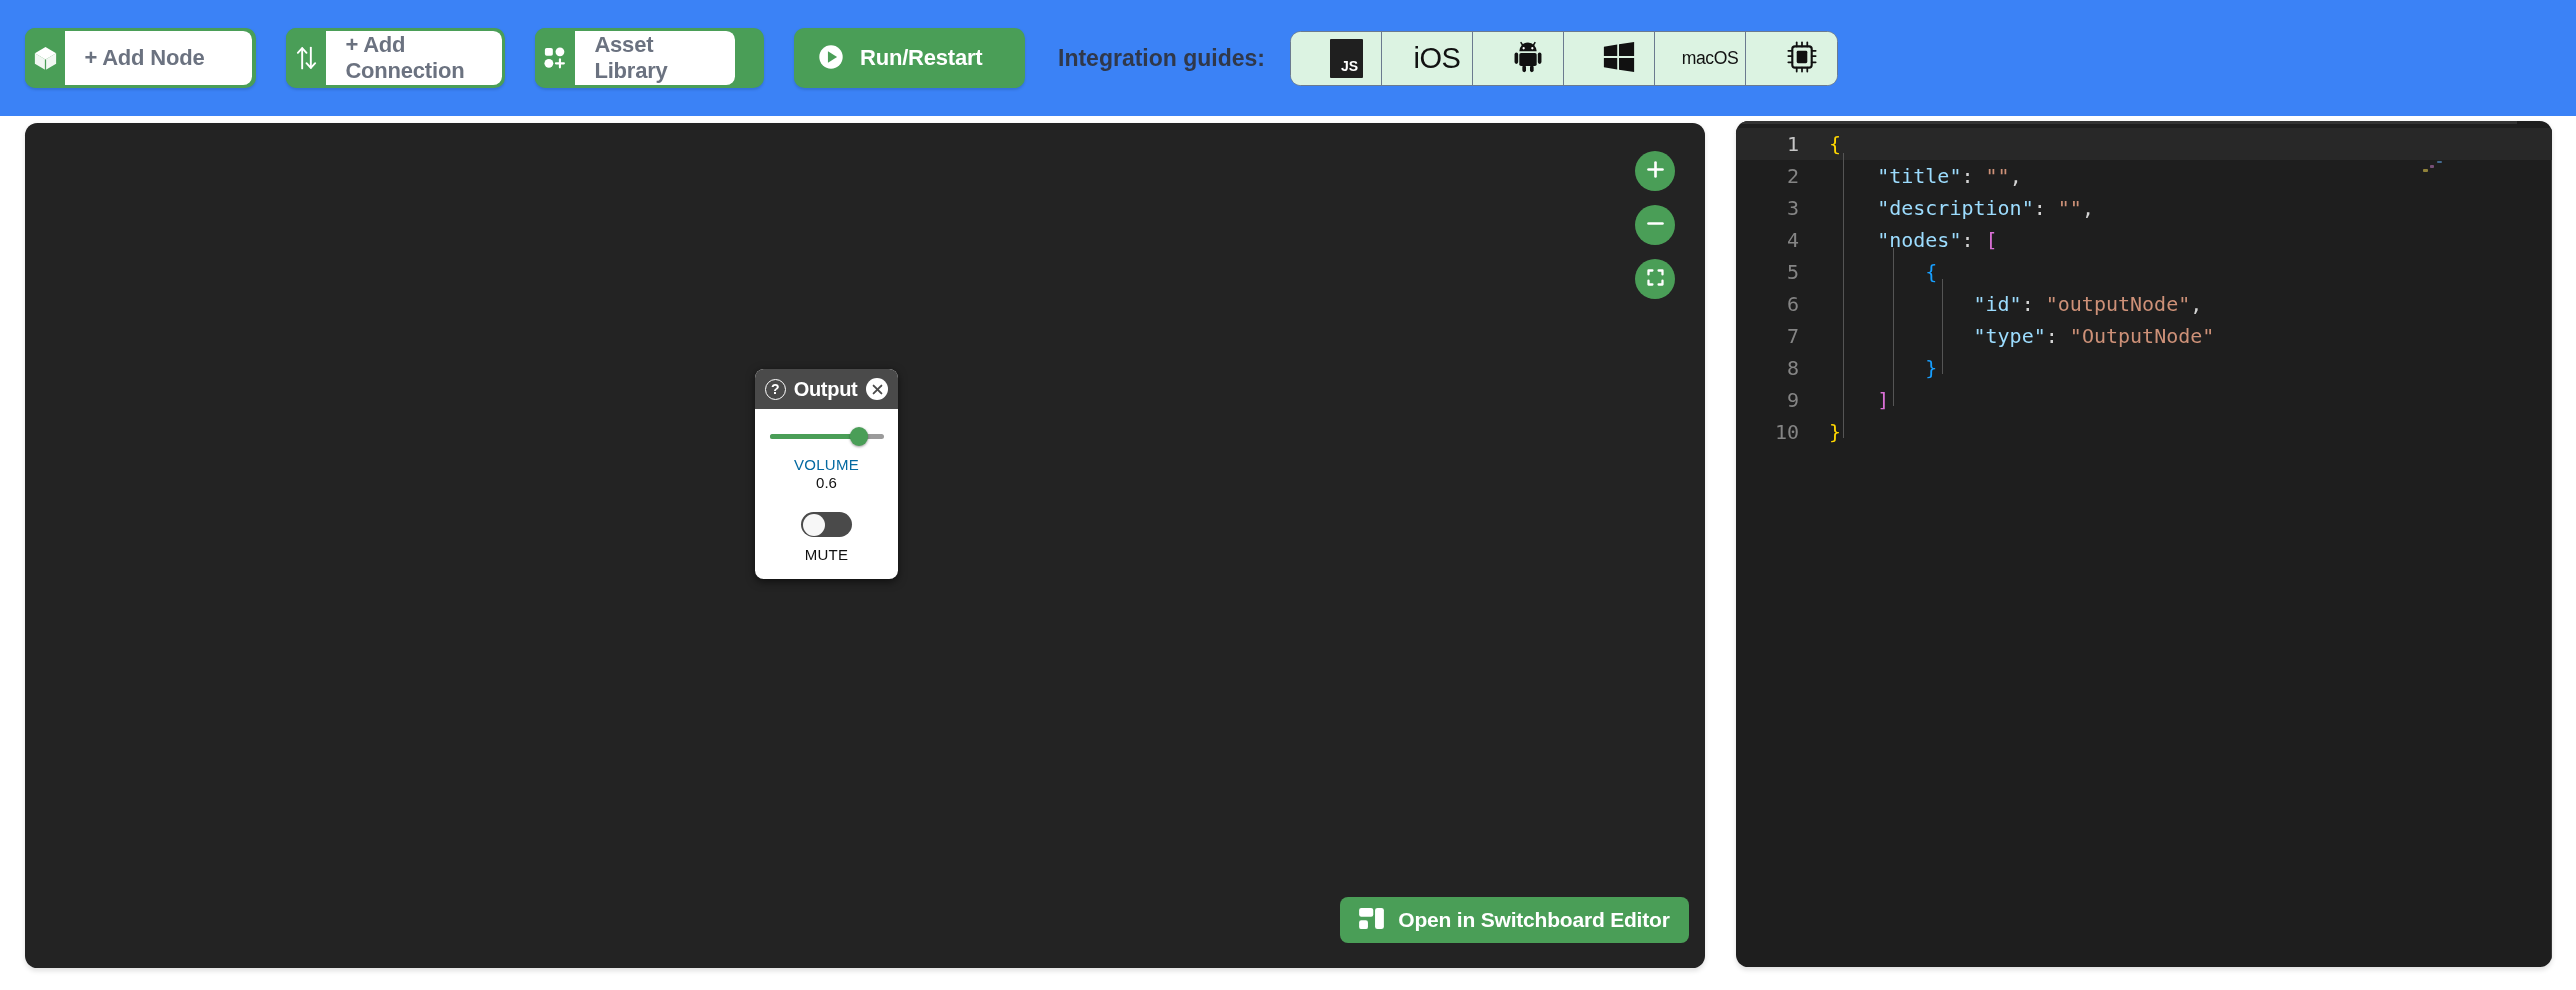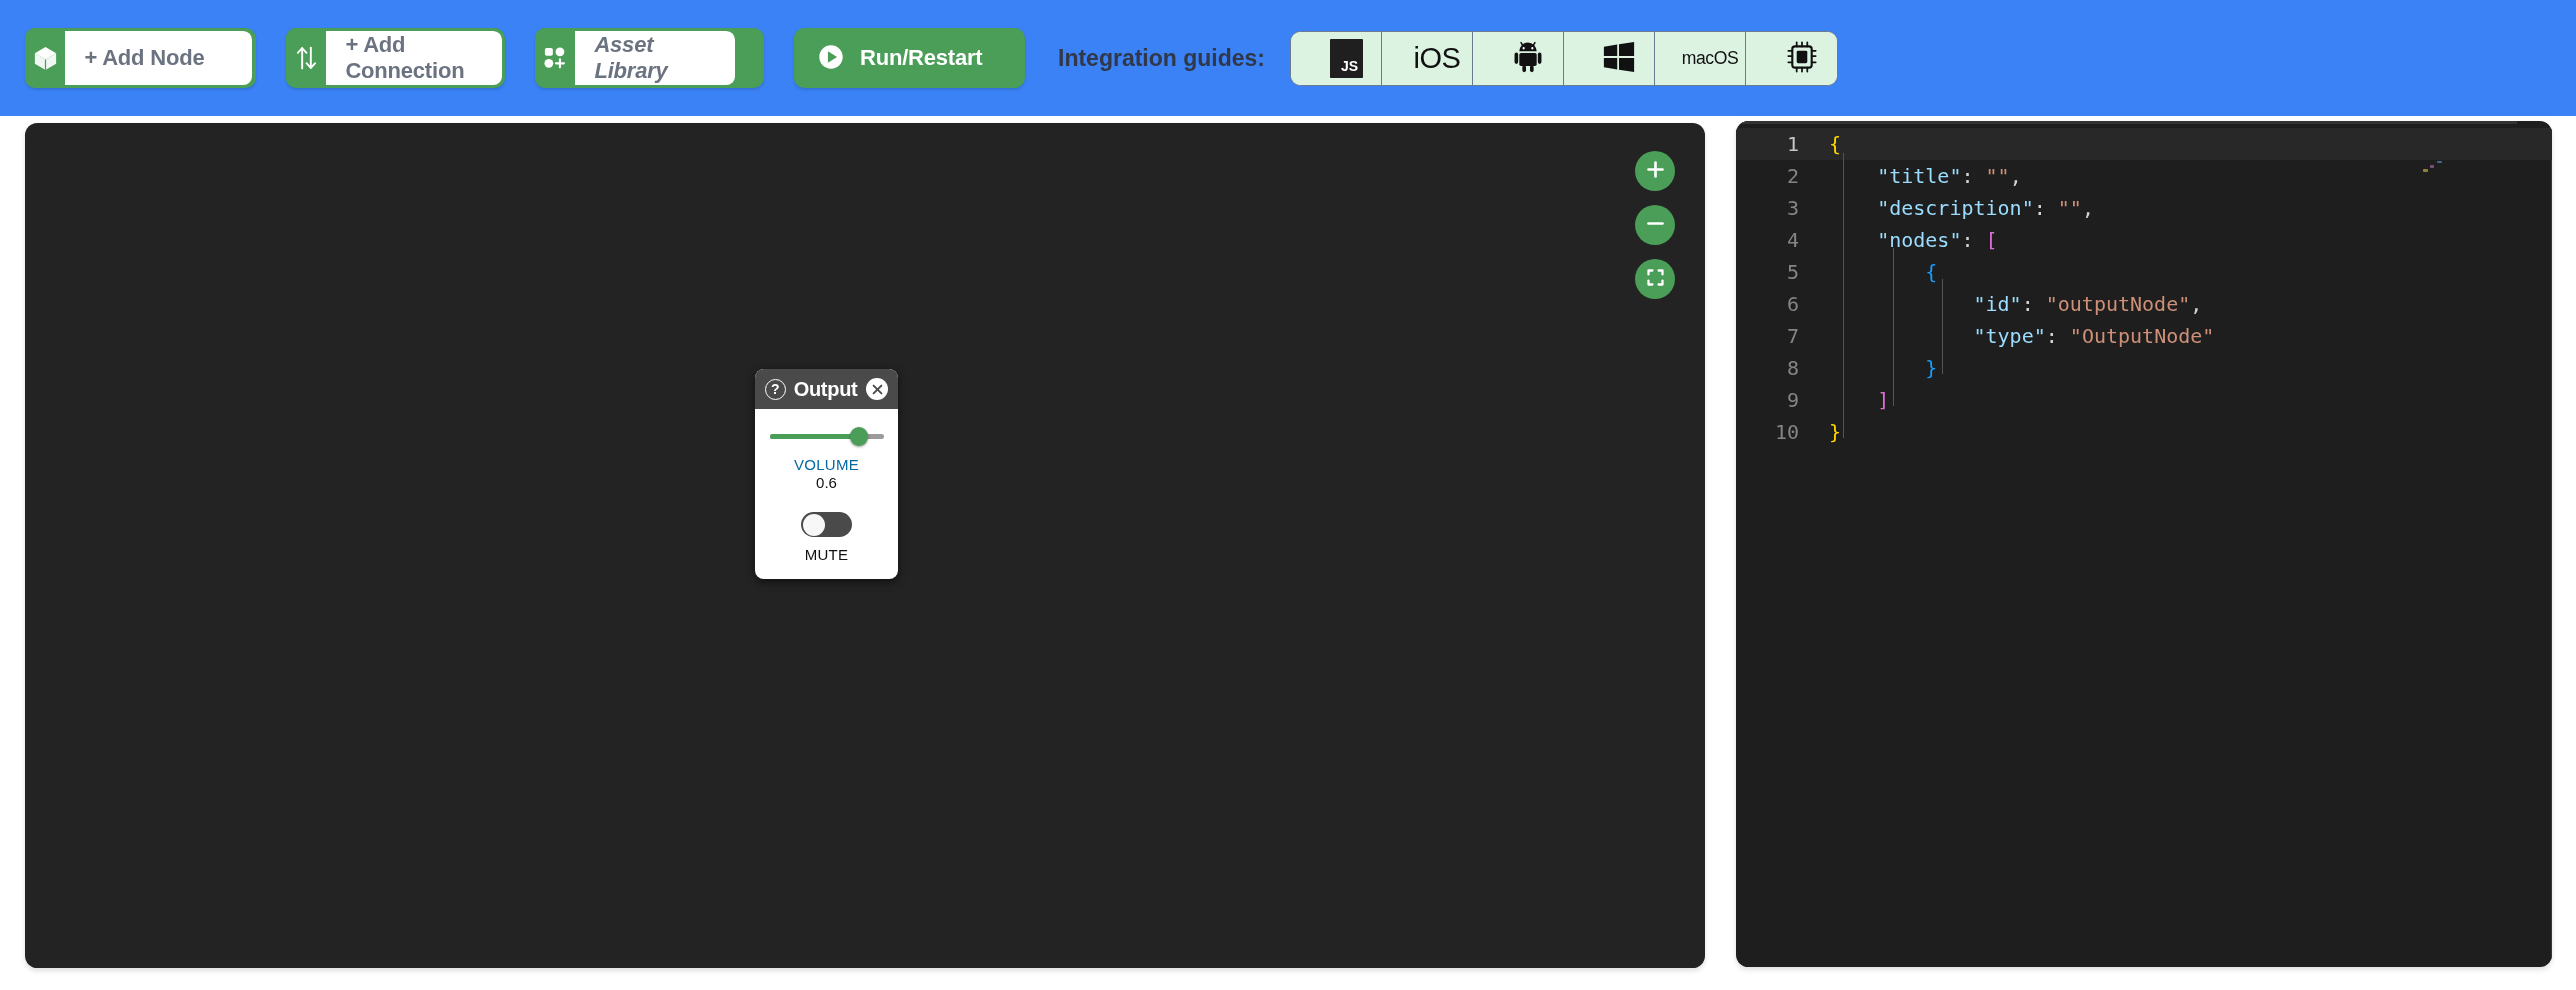--- a/index.html
+++ b/index.html
@@ -60,21 +60,21 @@
     font-weight: 600;
     letter-spacing: -0.2px;
     border-radius: 0 8.8px 8.8px 0;
     margin: 2.6px 2.6px 2.6px 0;
   }
   .split-btn.w-node   { width: 231px; }
   .split-btn.w-node   .label-pane { width: 187px; }
   .split-btn.w-conn   { width: 219px; }
   .split-btn.w-conn   .label-pane { width: 186px; }
   .split-btn.w-asset  { width: 229px; }
-  .split-btn.w-asset  .label-pane { width: 160px; font-style: italic; }
+  .split-btn.w-asset  .label-pane { width: 160px; }
 
   .run-btn {
     display: flex;
     align-items: center;
     height: 60px;
     width: 231px;
     border-radius: 10.6px;
     background: #4a9e57;
     margin-right: 33px;
     box-shadow: 0 1.8px 2.6px rgba(0,0,0,0.13);
@@ -576,20 +576,32 @@
       <div class="param-label">VOLUME</div>
       <div class="param-value">0.6</div>
 
       <div class="toggle">
         <div class="toggle-knob"></div>
       </div>
       <div class="toggle-label">MUTE</div>
     </div>
   </div>
 
+  <div class="editor-btn">
+    <span>
+      <svg width="25" height="23" viewBox="0 0 28 26" aria-hidden="true">
+        <g fill="#ffffff">
+          <rect x="0" y="1" width="16" height="10" rx="2.5"></rect>
+          <rect x="0" y="15" width="10" height="10" rx="2.5"></rect>
+          <rect x="18" y="1" width="10" height="24" rx="2.8"></rect>
+        </g>
+      </svg>
+    </span>
+    <span class="lbl">Open in Switchboard Editor</span>
+  </div>
 </div>
 
 <div class="code-panel">
   <div class="mm-slider"></div>
   <div class="minimap">
     <div class="mm-line" style="width:5.3px;  margin-left:1.8px; background:#d6c04a;"></div>
     <div class="mm-line" style="width:40px; margin-left:8.8px; background:#7ba8c4;"></div>
     <div class="mm-line" style="width:51px; margin-left:8.8px; background:#7ba8c4;"></div>
     <div class="mm-line" style="width:32px; margin-left:8.8px; background:#7ba8c4;"></div>
     <div class="mm-line" style="width:5.3px;  margin-left:16px; background:#5b9ad6;"></div>

